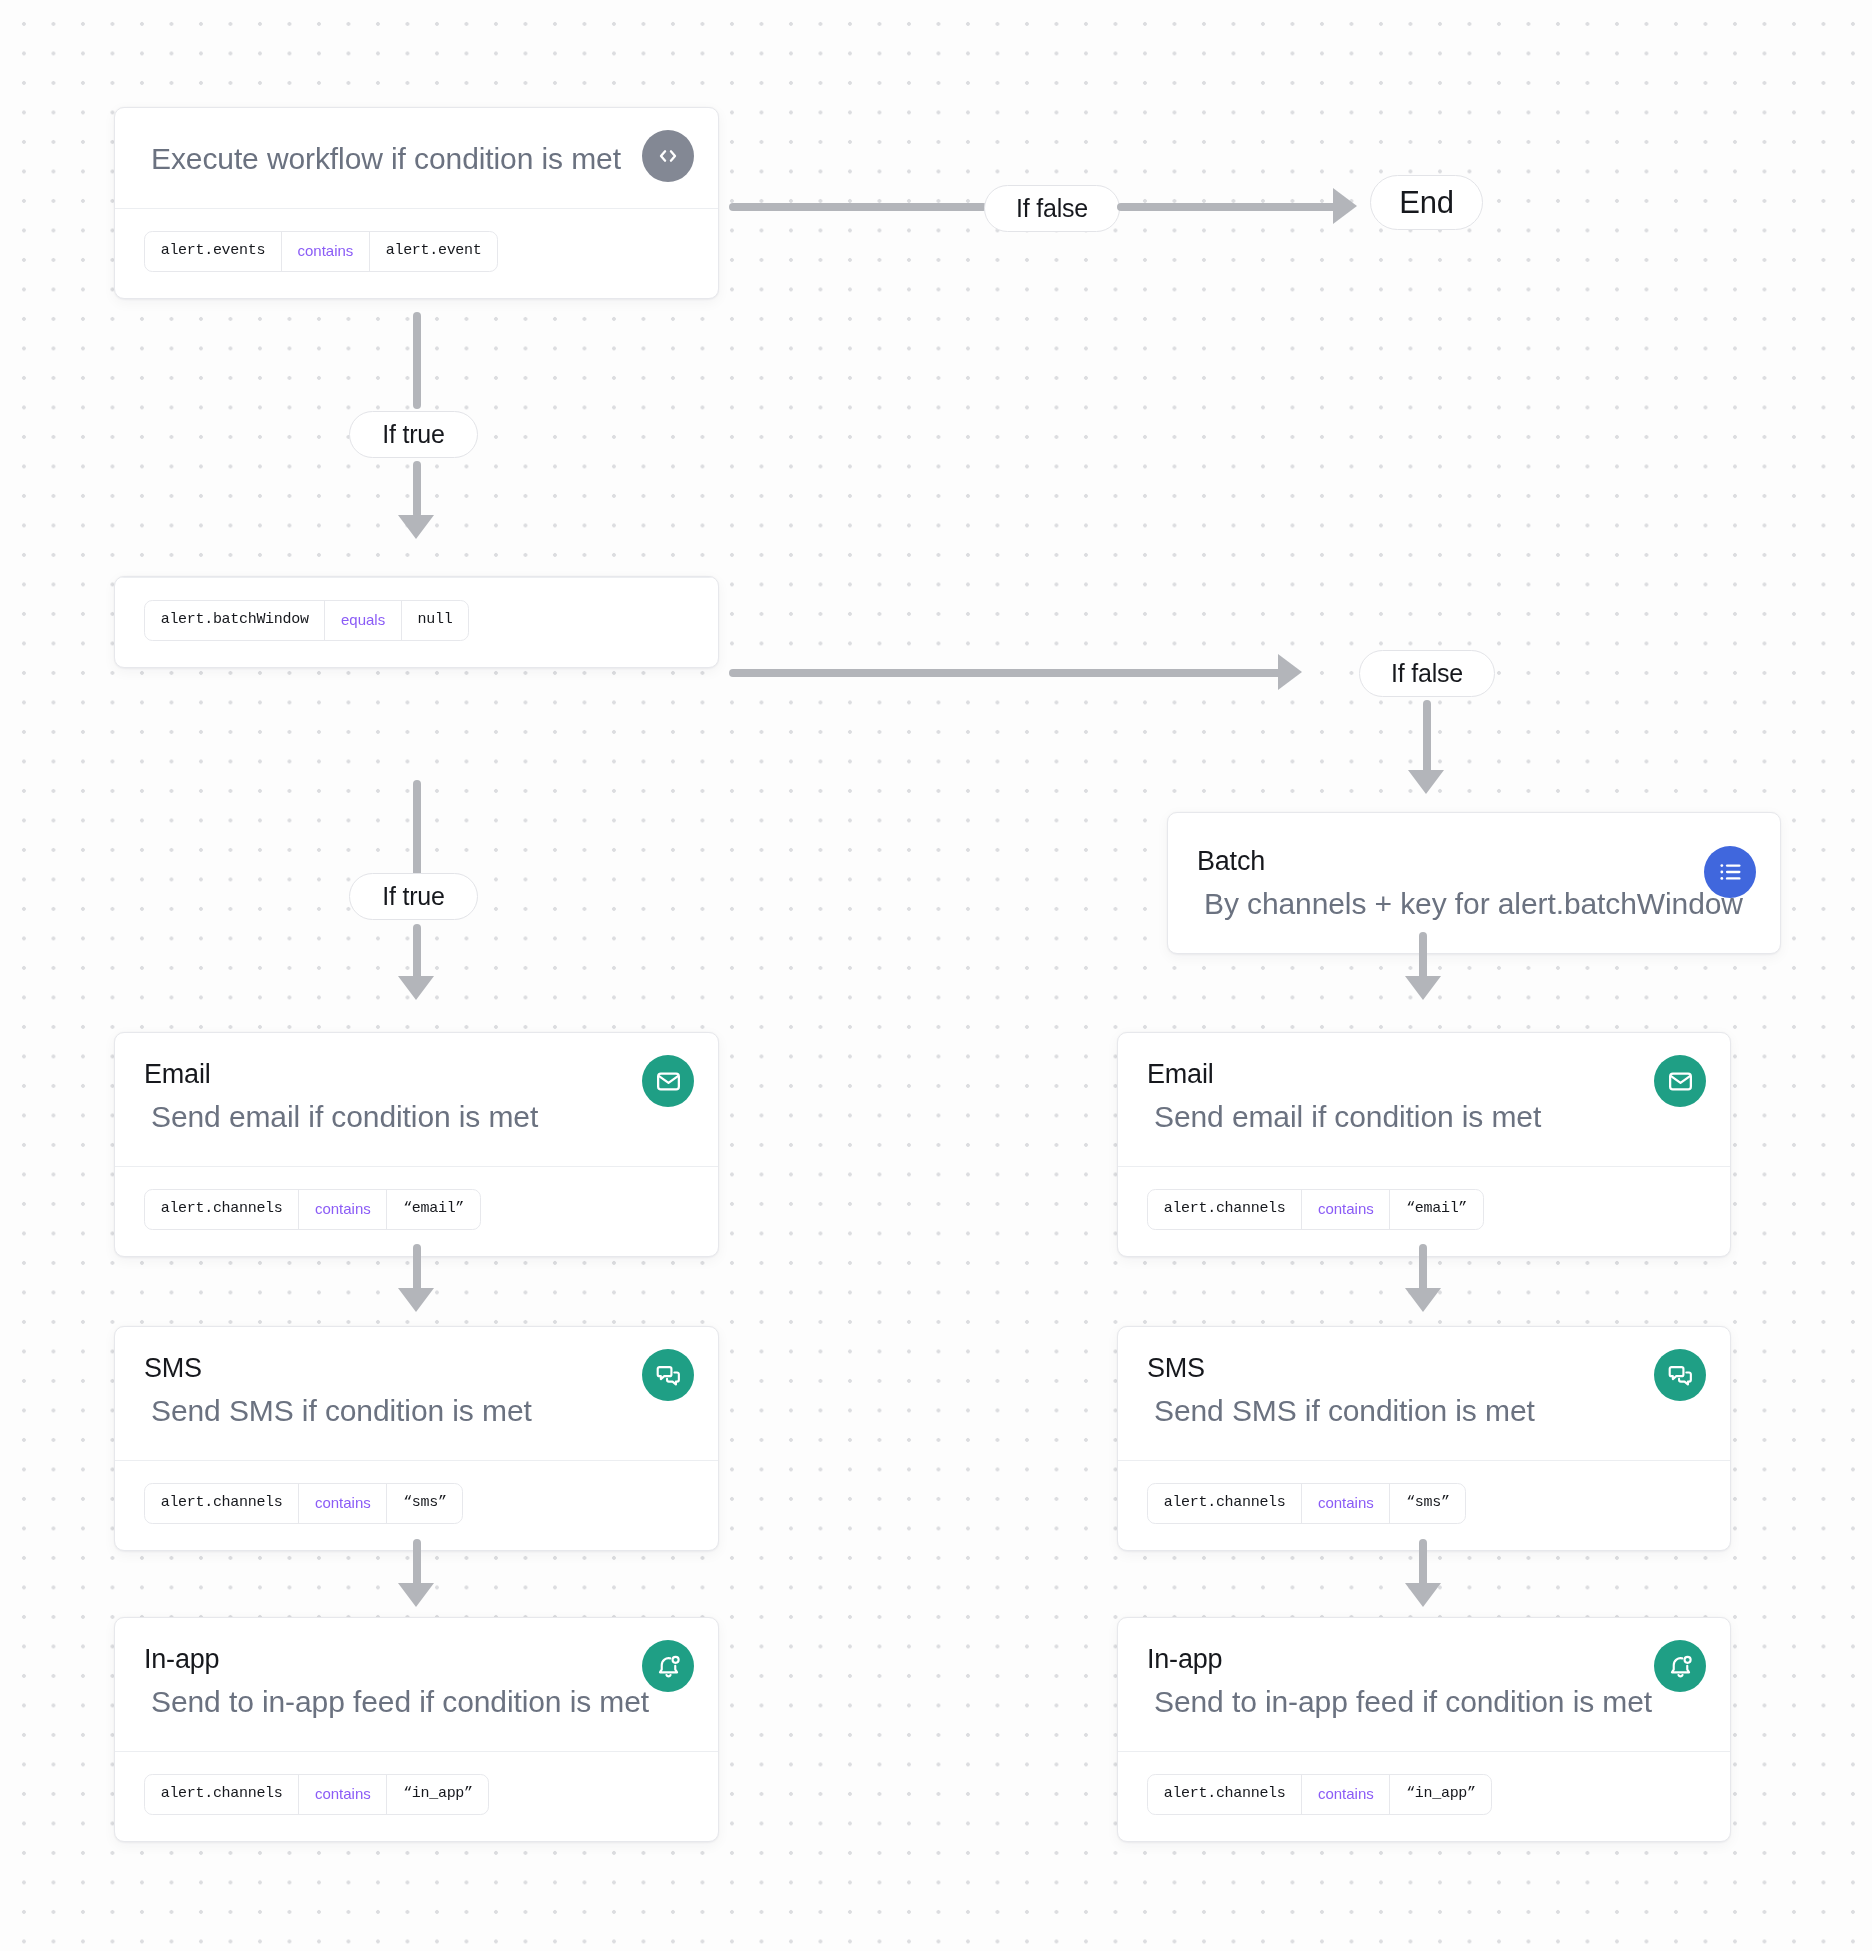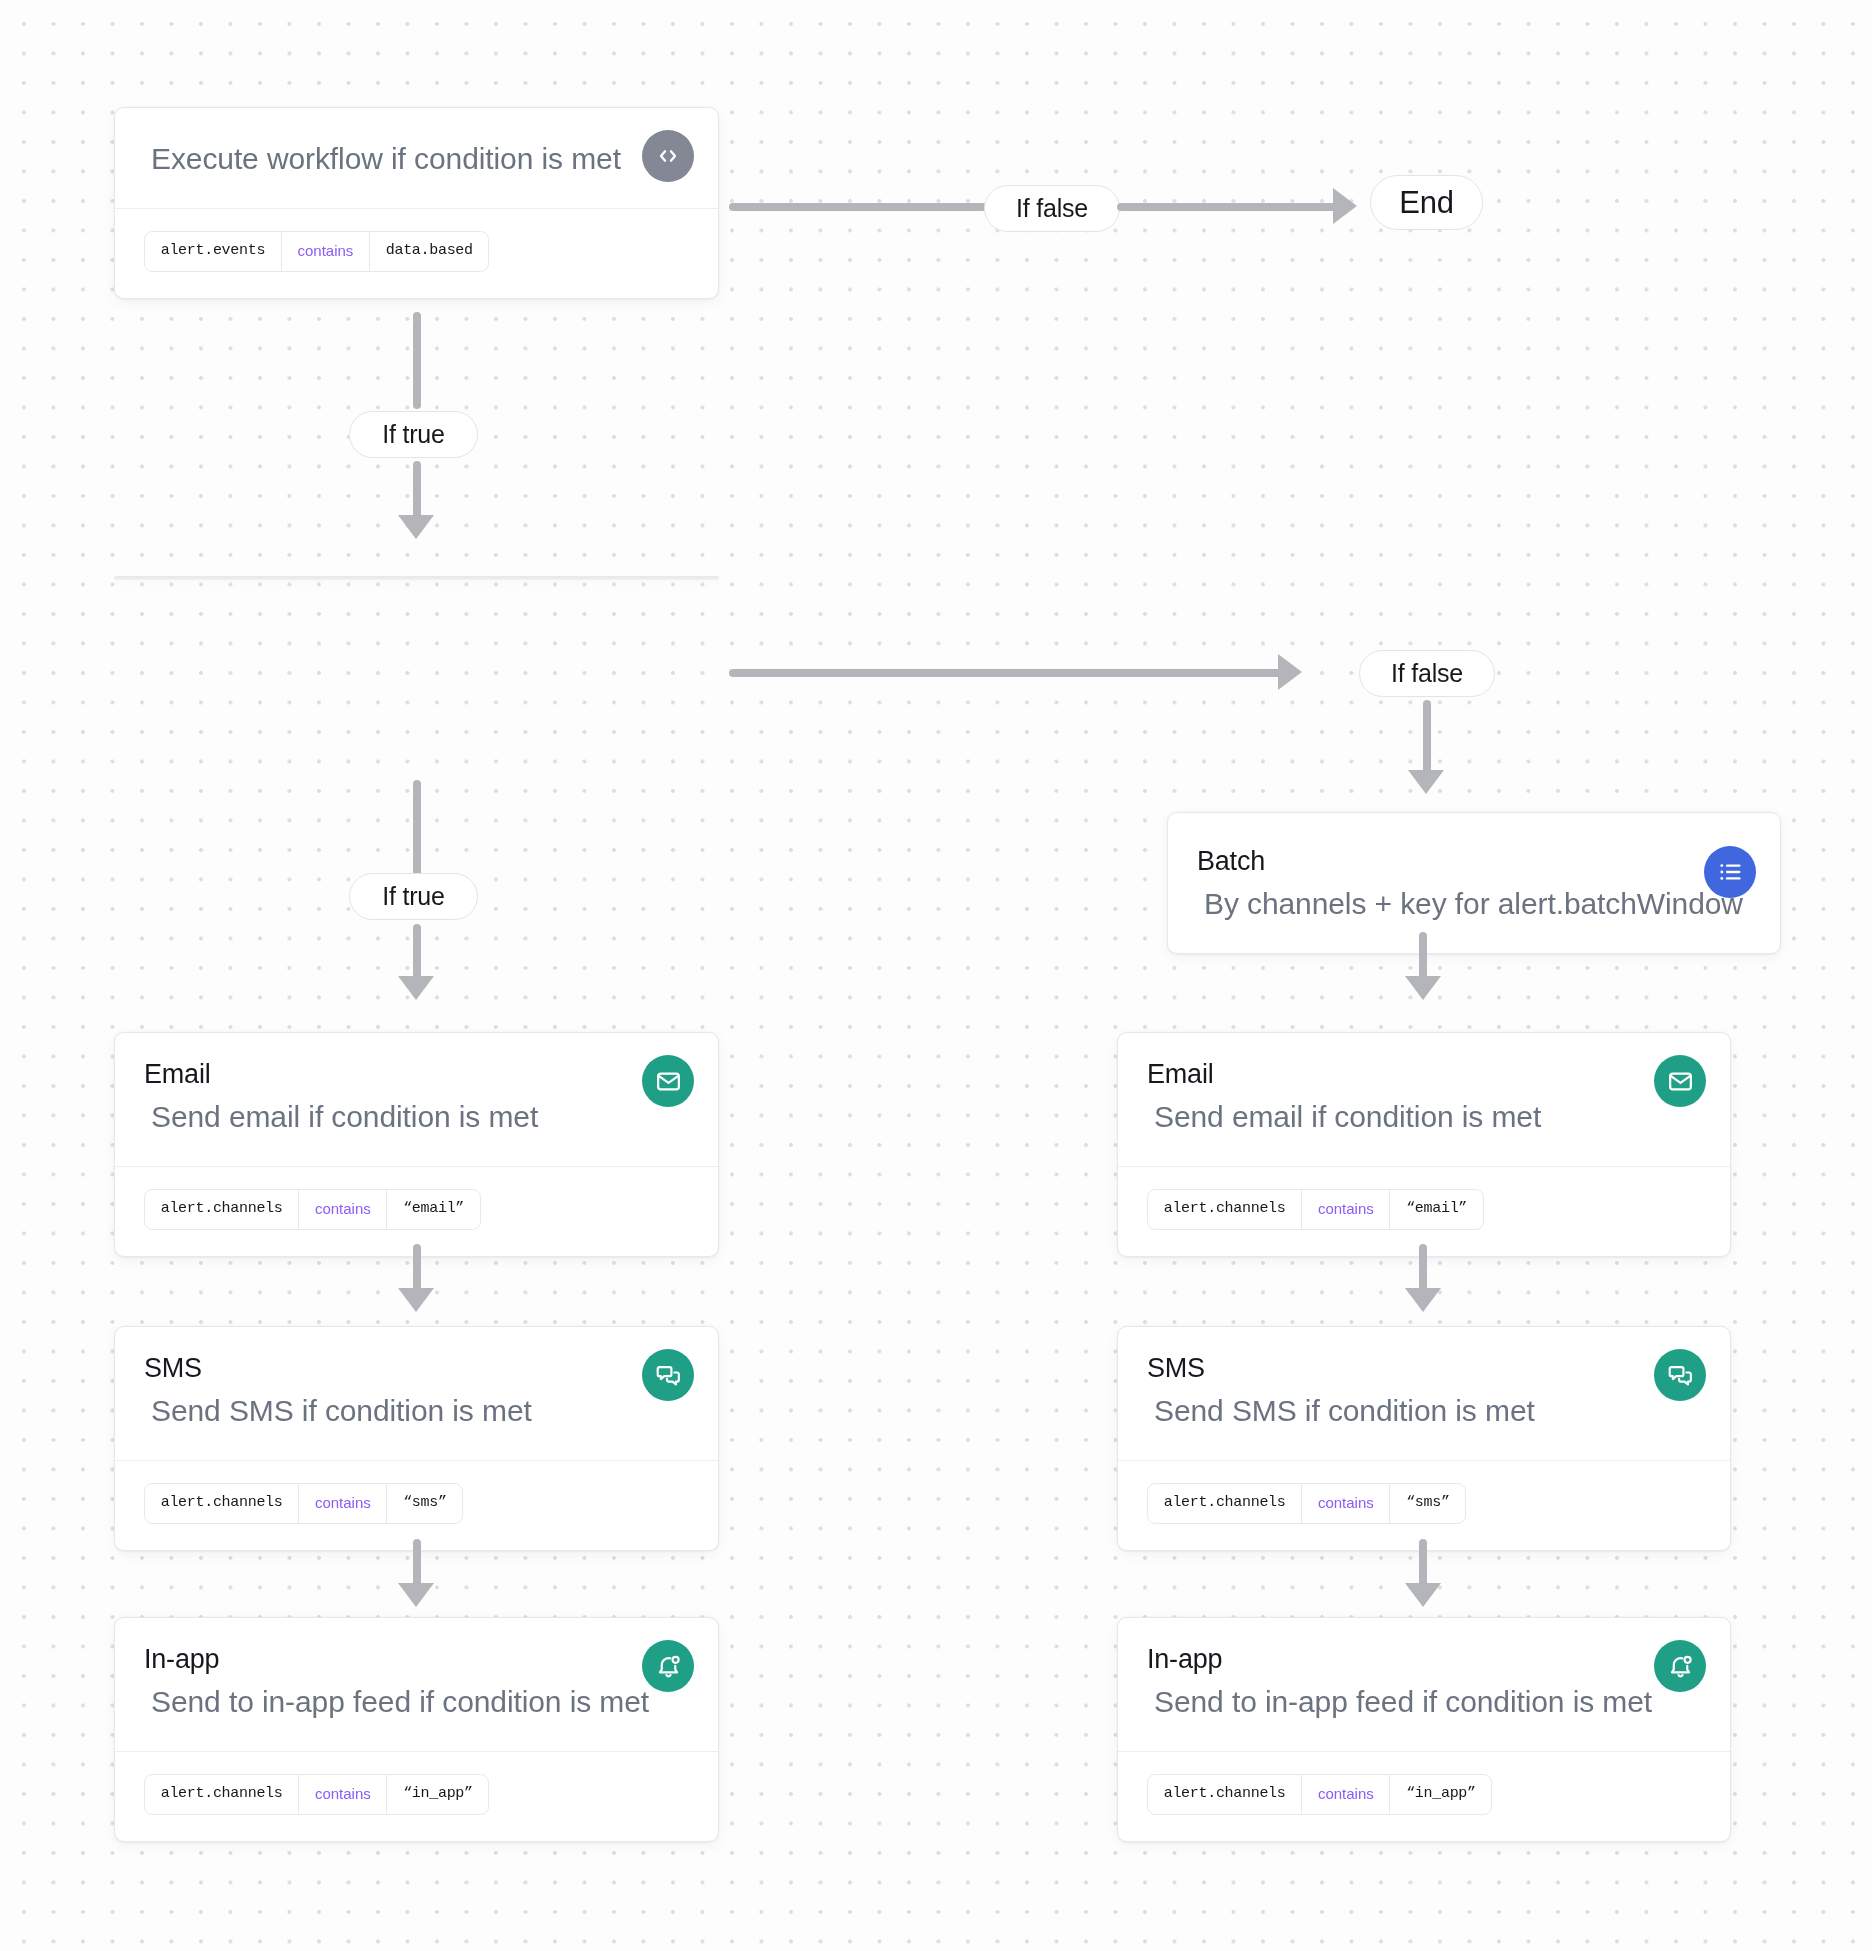--- a/index.html
+++ b/index.html
@@ -133,38 +133,45 @@
           <polyline points="9.5,8 6,12 9.5,16"></polyline>
           <polyline points="14.5,8 18,12 14.5,16"></polyline>
         </svg>
       </div>
     </div>
     <div class="card-divider"></div>
     <div class="card-body">
       <div class="cond">
         <span class="seg-field">alert.events</span>
         <span class="seg-op">contains</span>
-        <span class="seg-value">data.based</span>
+        <span class="seg-value">alert.event</span>
       </div>
     </div>
   </div>
 
   <div class="edge edge-h" style="left:729px; top:203px; width:258px;"></div>
   <div class="pill" style="left:984px; top:185px; width:136px; height:47px;">If false</div>
   <div class="edge edge-h" style="left:1117px; top:203px; width:222px;"></div>
   <div class="arrowhead arrow-right" style="left:1333px; top:188px;"></div>
   <div class="pill" style="left:1370px; top:175px; width:113px; height:55px; font-size:31px;">End</div>
 
   <div class="edge edge-v" style="left:413px; top:312px; height:97px;"></div>
   <div class="pill" style="left:349px; top:411px; width:129px; height:47px;">If true</div>
   <div class="edge edge-v" style="left:413px; top:461px; height:57px;"></div>
   <div class="arrowhead arrow-down" style="left:398px; top:515px;"></div>
 
   <div class="card" style="left:114px; top:576px; width:605px;">
     <div class="card-divider"></div>
+    <div class="card-body">
+      <div class="cond">
+        <span class="seg-field">alert.batchWindow</span>
+        <span class="seg-op">equals</span>
+        <span class="seg-value">null</span>
+      </div>
+    </div>
   </div>
 
   <div class="edge edge-h" style="left:729px; top:669px; width:554px;"></div>
   <div class="arrowhead arrow-right" style="left:1278px; top:654px;"></div>
   <div class="pill" style="left:1359px; top:650px; width:136px; height:47px;">If false</div>
   <div class="edge edge-v" style="left:1423px; top:700px; height:74px;"></div>
   <div class="arrowhead arrow-down" style="left:1408px; top:770px;"></div>
 
   <div class="edge edge-v" style="left:413px; top:780px; height:97px;"></div>
   <div class="pill" style="left:349px; top:873px; width:129px; height:47px;">If true</div>

